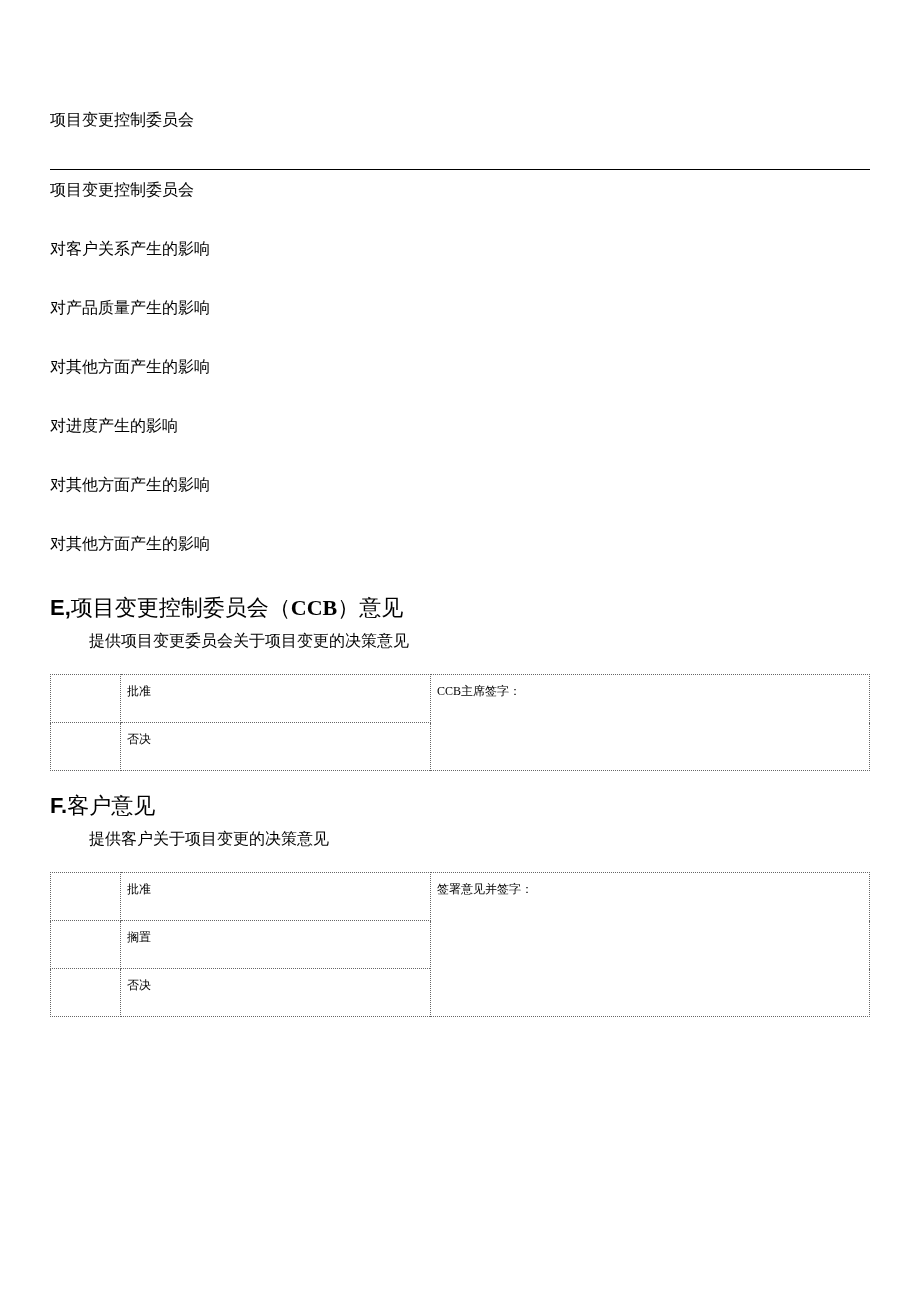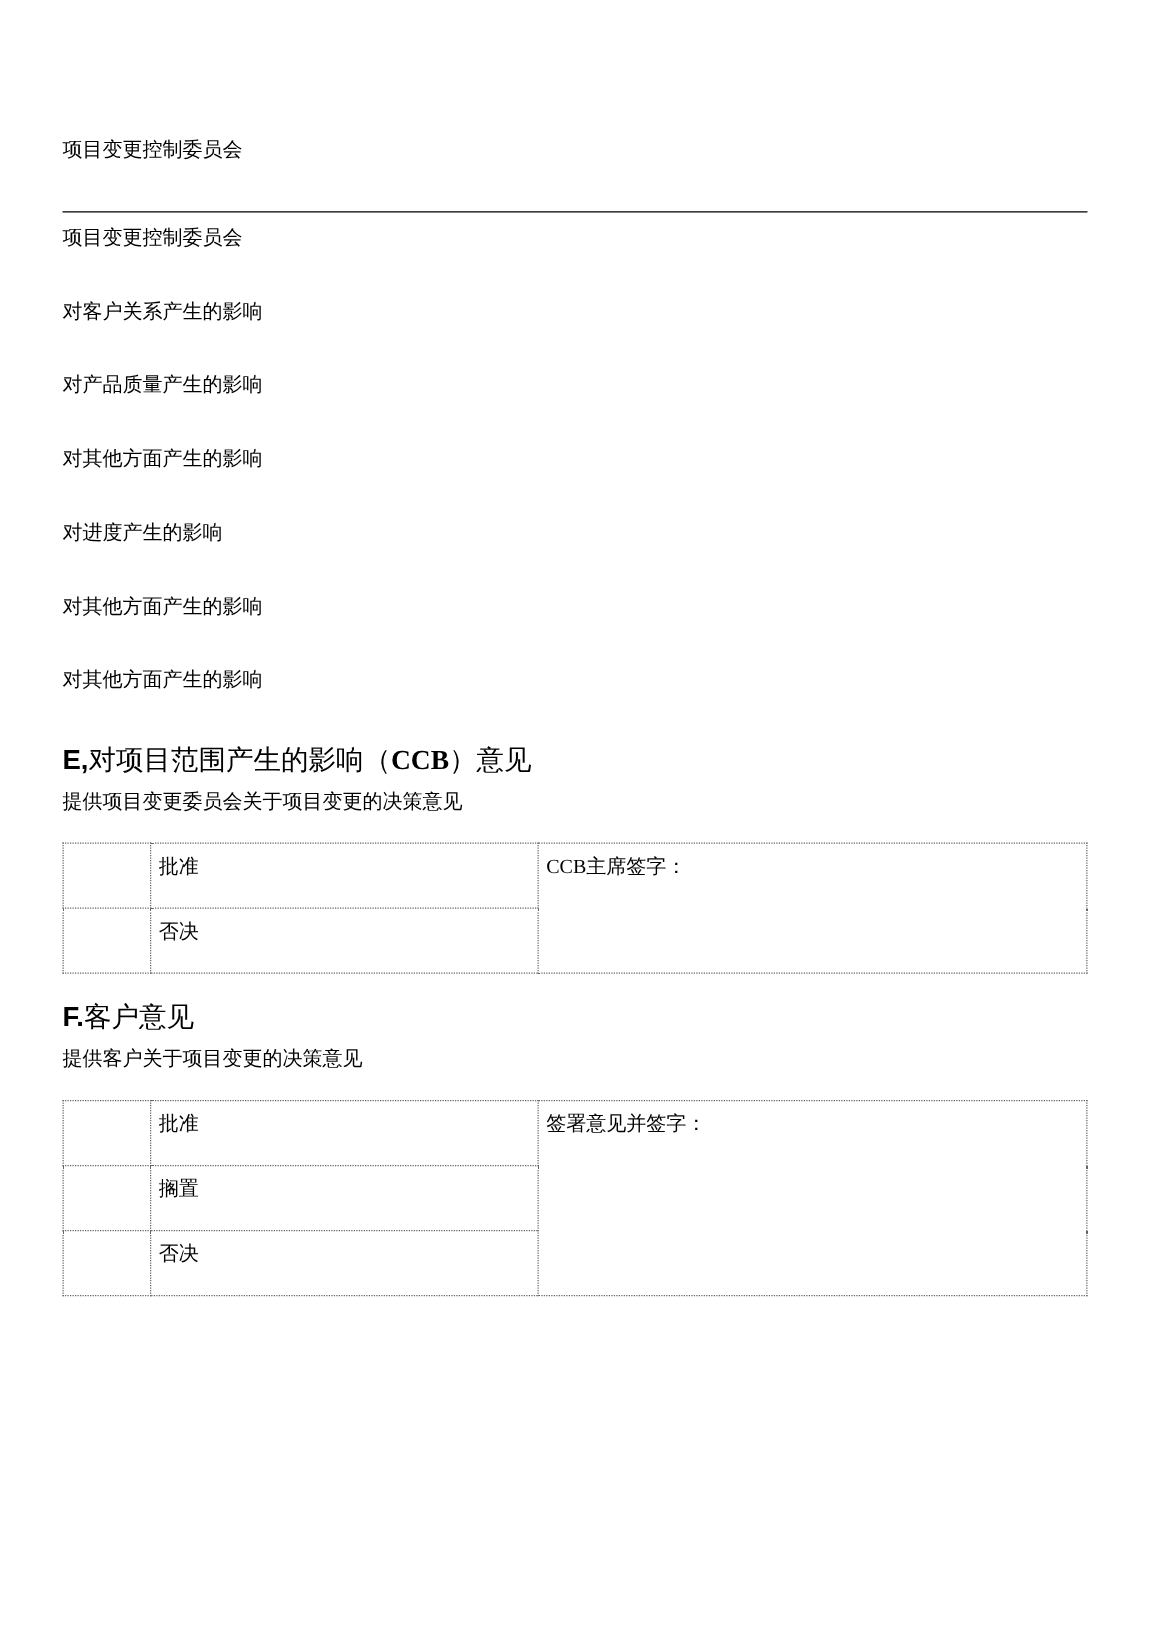--- a/index.html
+++ b/index.html
@@ -35,30 +35,31 @@
       font-family: Arial, sans-serif;
       font-weight: bold;
     }
     .section-heading .ccb {
       font-family: Liberation Serif, serif;
       font-weight: bold;
     }
     .section-subtext {
       font-size: 16px;
       margin-bottom: 22px;
+      margin-left: 39px;
     }
     .opinion-table {
       border-collapse: collapse;
       width: 100%;
       margin-bottom: 12px;
     }
     .opinion-table td {
       border: 1px dotted #666;
       padding: 8px 6px 22px 6px;
-      font-size: 16px;
+      font-size: 12px;
       vertical-align: top;
     }
     .opinion-table .col-check {
       width: 70px;
     }
     .opinion-table .col-label {
       width: 310px;
     }
     .opinion-table .col-sign {
       width: auto;
@@ -74,21 +75,21 @@
 
 <div class="impact-item">项目变更控制委员会</div>
 <div class="impact-item">对客户关系产生的影响</div>
 <div class="impact-item">对产品质量产生的影响</div>
 <div class="impact-item">对其他方面产生的影响</div>
 <div class="impact-item">对进度产生的影响</div>
 <div class="impact-item">对其他方面产生的影响</div>
 <div class="impact-item">对其他方面产生的影响</div>
 
 <h2 class="section-heading">
-  <span class="prefix">E,</span><span>对项目范围产生的影响（</span><span class="ccb">CCB</span><span>）意见</span>
+  <span class="prefix">E,</span><span>项目变更控制委员会（</span><span class="ccb">CCB</span><span>）意见</span>
 </h2>
 <div class="section-subtext">提供项目变更委员会关于项目变更的决策意见</div>
 
 <table class="opinion-table">
   <tbody>
       <tr>
     <td class="col-check"></td>
     <td class="col-label">批准</td>
     <td class="col-sign" rowspan="2">CCB主席签字：</td>
   </tr>

